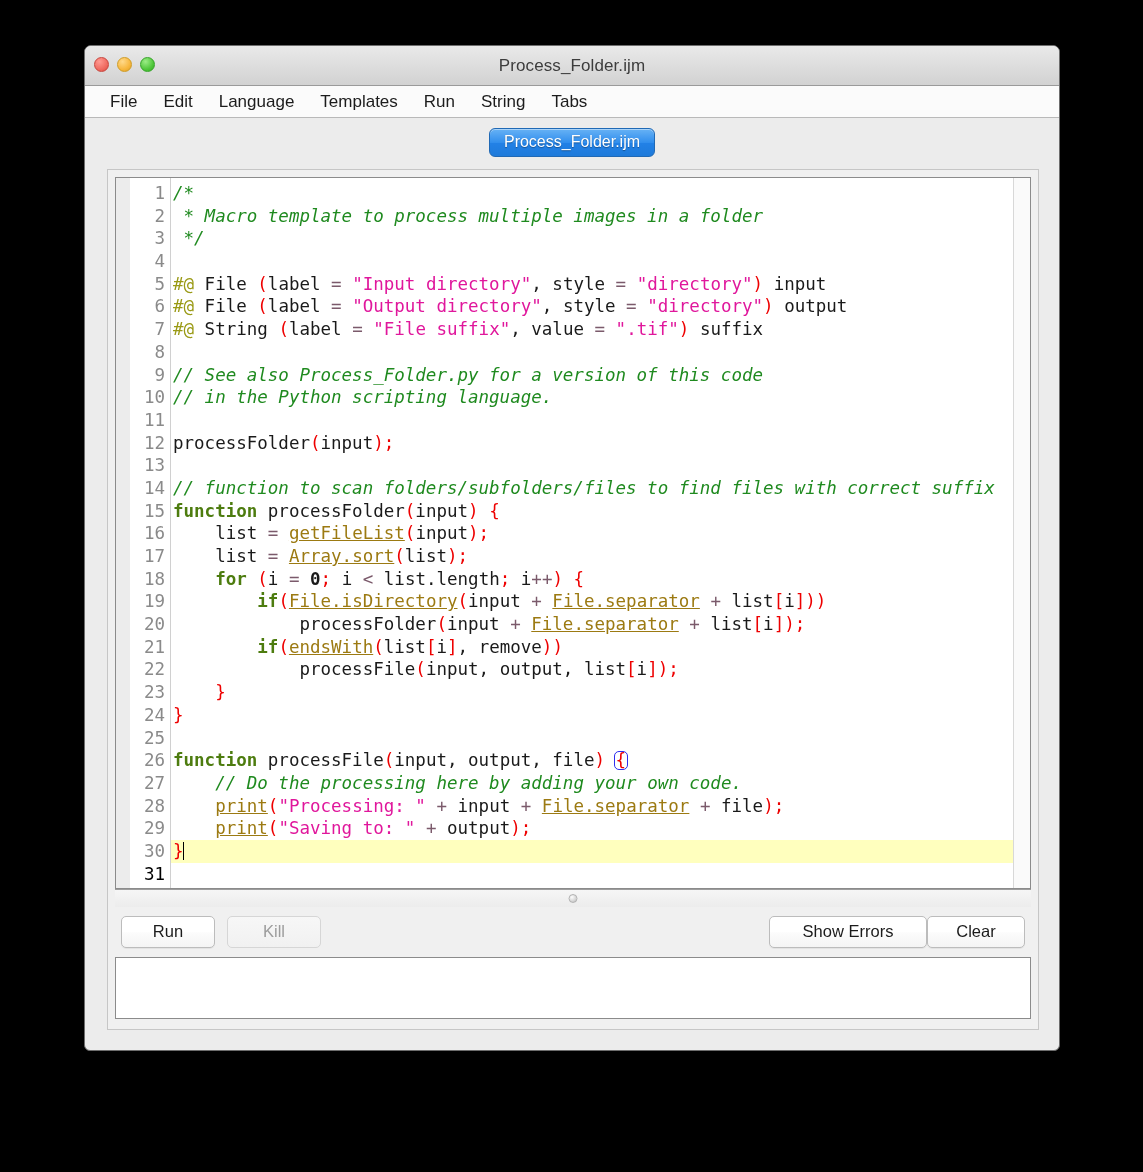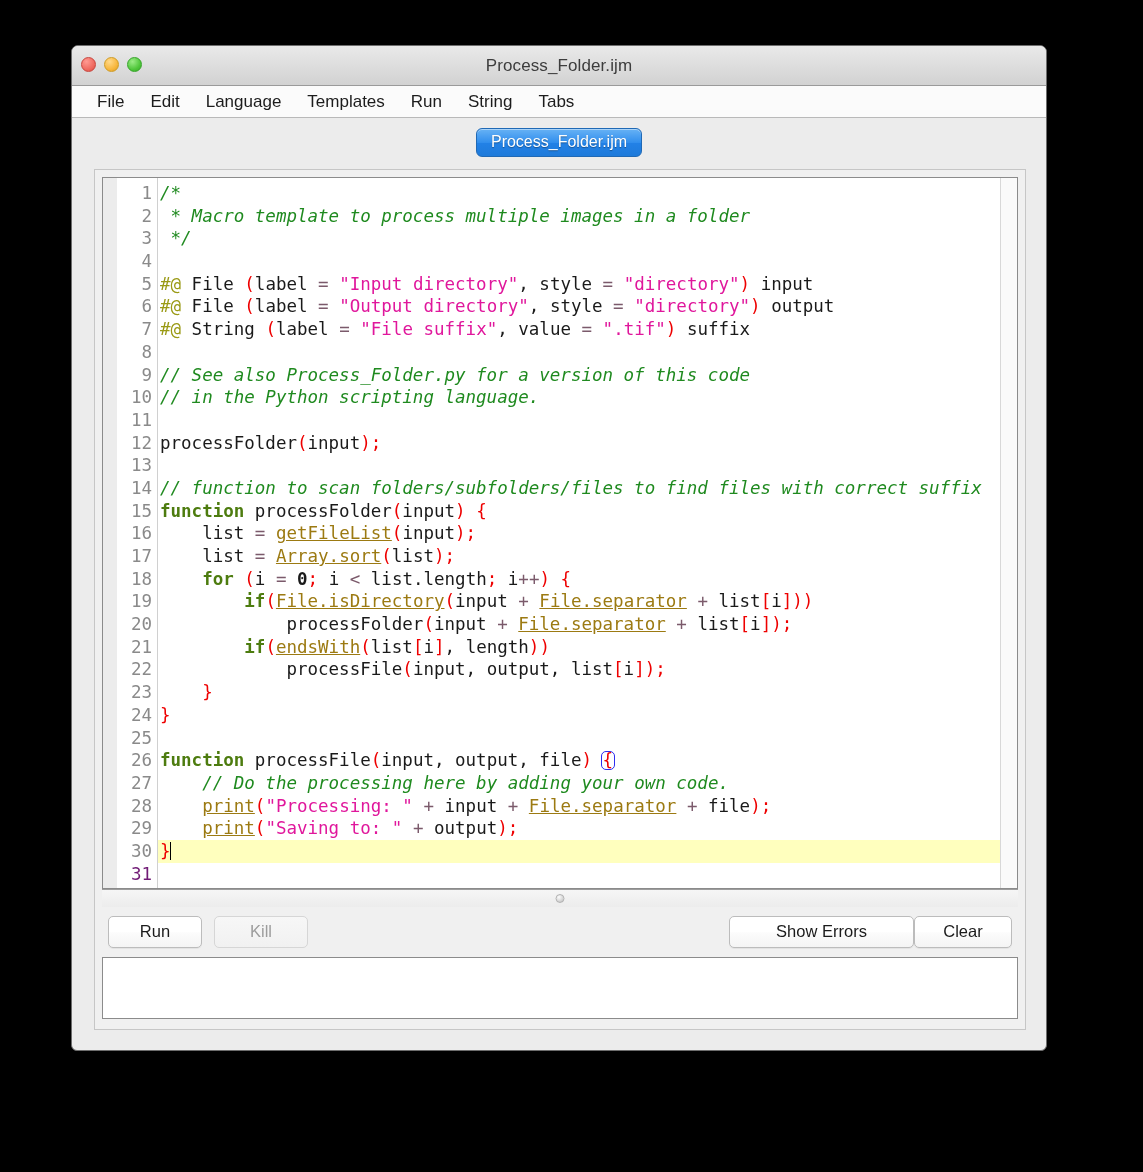--- a/index.html
+++ b/index.html
@@ -10,21 +10,21 @@
     height: 1172px;
     overflow: hidden;
   }
   body {
     font-family: "Liberation Sans", sans-serif;
     -webkit-font-smoothing: antialiased;
   }
 
   .window {
     position: absolute;
-    left: 71px;
+    left: 84px;
     top: 45px;
     width: 976px;
     height: 1006px;
     background: #ececec;
     border-radius: 7px 7px 6px 6px;
     box-shadow: 0 14px 34px rgba(0,0,0,0.75);
     overflow: hidden;
     border: 1px solid #6d6d6d;
     box-sizing: border-box;
   }
@@ -145,21 +145,21 @@
   }
   .gutter .ln {
     font-family: "DejaVu Sans Mono", monospace;
     font-size: 17.5px;
     line-height: 22.7px;
     color: #8a8a8a;
     text-align: right;
     padding-right: 5px;
     height: 22.7px;
   }
-  .gutter .ln.cur { color: #701a75; }
+  .gutter .ln.cur { color: #000000; }
 
   .code {
     flex: 1 1 auto;
     background: #ffffff;
     padding-top: 4px;
     overflow: hidden;
     position: relative;
   }
   .code .row {
     font-family: "DejaVu Sans Mono", monospace;
@@ -253,21 +253,21 @@
   }
   .btn.disabled {
     color: #9d9d9d;
     background: linear-gradient(to bottom, #f7f7f7, #f1f1f1);
     border-color: #d6d6d6;
     box-shadow: none;
     margin-left: 12px;
   }
   .btn-run   { width: 94px; }
   .btn-kill  { width: 94px; margin-left: 18px; }
-  .btn-show  { width: 185px; margin-left: auto; }
+  .btn-show  { width: 158px; margin-left: auto; }
   .btn-clear { width: 98px; margin-left: 0; }
 
   
   .console-wrap {
     margin: 0 7px 10px 7px;
     flex: 1 1 auto;
     border: 1px solid #8b8b8b;
     background: #ffffff;
     box-sizing: border-box;
   }
@@ -364,21 +364,21 @@
         <div class="row"> </div>
         <div class="row"><span class="n">processFolder</span><span class="p">(</span><span class="n">input</span><span class="p">);</span></div>
         <div class="row"> </div>
         <div class="row"><span class="c">// function to scan folders/subfolders/files to find files with correct suffix</span></div>
         <div class="row"><span class="k">function</span><span class="n"> processFolder</span><span class="p">(</span><span class="n">input</span><span class="p">)</span><span class="n"> </span><span class="p">{</span></div>
         <div class="row"><span class="n">    list </span><span class="op">=</span><span class="n"> </span><span class="fn">getFileList</span><span class="p">(</span><span class="n">input</span><span class="p">);</span></div>
         <div class="row"><span class="n">    list </span><span class="op">=</span><span class="n"> </span><span class="fn">Array.sort</span><span class="p">(</span><span class="n">list</span><span class="p">);</span></div>
         <div class="row"><span class="n">    </span><span class="k">for</span><span class="n"> </span><span class="p">(</span><span class="n">i </span><span class="op">=</span><span class="n"> </span><span class="num">0</span><span class="p">;</span><span class="n"> i </span><span class="op">&lt;</span><span class="n"> list.length</span><span class="p">;</span><span class="n"> i</span><span class="op">++</span><span class="p">)</span><span class="n"> </span><span class="p">{</span></div>
         <div class="row"><span class="n">        </span><span class="k">if</span><span class="p">(</span><span class="fn">File.isDirectory</span><span class="p">(</span><span class="n">input </span><span class="op">+</span><span class="n"> </span><span class="fn">File.separator</span><span class="n"> </span><span class="op">+</span><span class="n"> list</span><span class="p">[</span><span class="n">i</span><span class="p">]))</span></div>
         <div class="row"><span class="n">            processFolder</span><span class="p">(</span><span class="n">input </span><span class="op">+</span><span class="n"> </span><span class="fn">File.separator</span><span class="n"> </span><span class="op">+</span><span class="n"> list</span><span class="p">[</span><span class="n">i</span><span class="p">]);</span></div>
-        <div class="row"><span class="n">        </span><span class="k">if</span><span class="p">(</span><span class="fn">endsWith</span><span class="p">(</span><span class="n">list</span><span class="p">[</span><span class="n">i</span><span class="p">]</span><span class="n">, length</span><span class="p">))</span></div>
+        <div class="row"><span class="n">        </span><span class="k">if</span><span class="p">(</span><span class="fn">endsWith</span><span class="p">(</span><span class="n">list</span><span class="p">[</span><span class="n">i</span><span class="p">]</span><span class="n">, remove</span><span class="p">))</span></div>
         <div class="row"><span class="n">            processFile</span><span class="p">(</span><span class="n">input, output, list</span><span class="p">[</span><span class="n">i</span><span class="p">]);</span></div>
         <div class="row"><span class="n">    </span><span class="p">}</span></div>
         <div class="row"><span class="p">}</span></div>
         <div class="row"> </div>
         <div class="row"><span class="k">function</span><span class="n"> processFile</span><span class="p">(</span><span class="n">input, output, file</span><span class="p">)</span><span class="n"> </span><span class="p bmatch">{</span></div>
         <div class="row"><span class="n">    </span><span class="c">// Do the processing here by adding your own code.</span></div>
         <div class="row"><span class="n">    </span><span class="fn">print</span><span class="p">(</span><span class="s">"Processing: "</span><span class="n"> </span><span class="op">+</span><span class="n"> input </span><span class="op">+</span><span class="n"> </span><span class="fn">File.separator</span><span class="n"> </span><span class="op">+</span><span class="n"> file</span><span class="p">);</span></div>
         <div class="row"><span class="n">    </span><span class="fn">print</span><span class="p">(</span><span class="s">"Saving to: "</span><span class="n"> </span><span class="op">+</span><span class="n"> output</span><span class="p">);</span></div>
         <div class="row hl"><span class="p">}</span><span class="caret"></span></div>
       </div>

